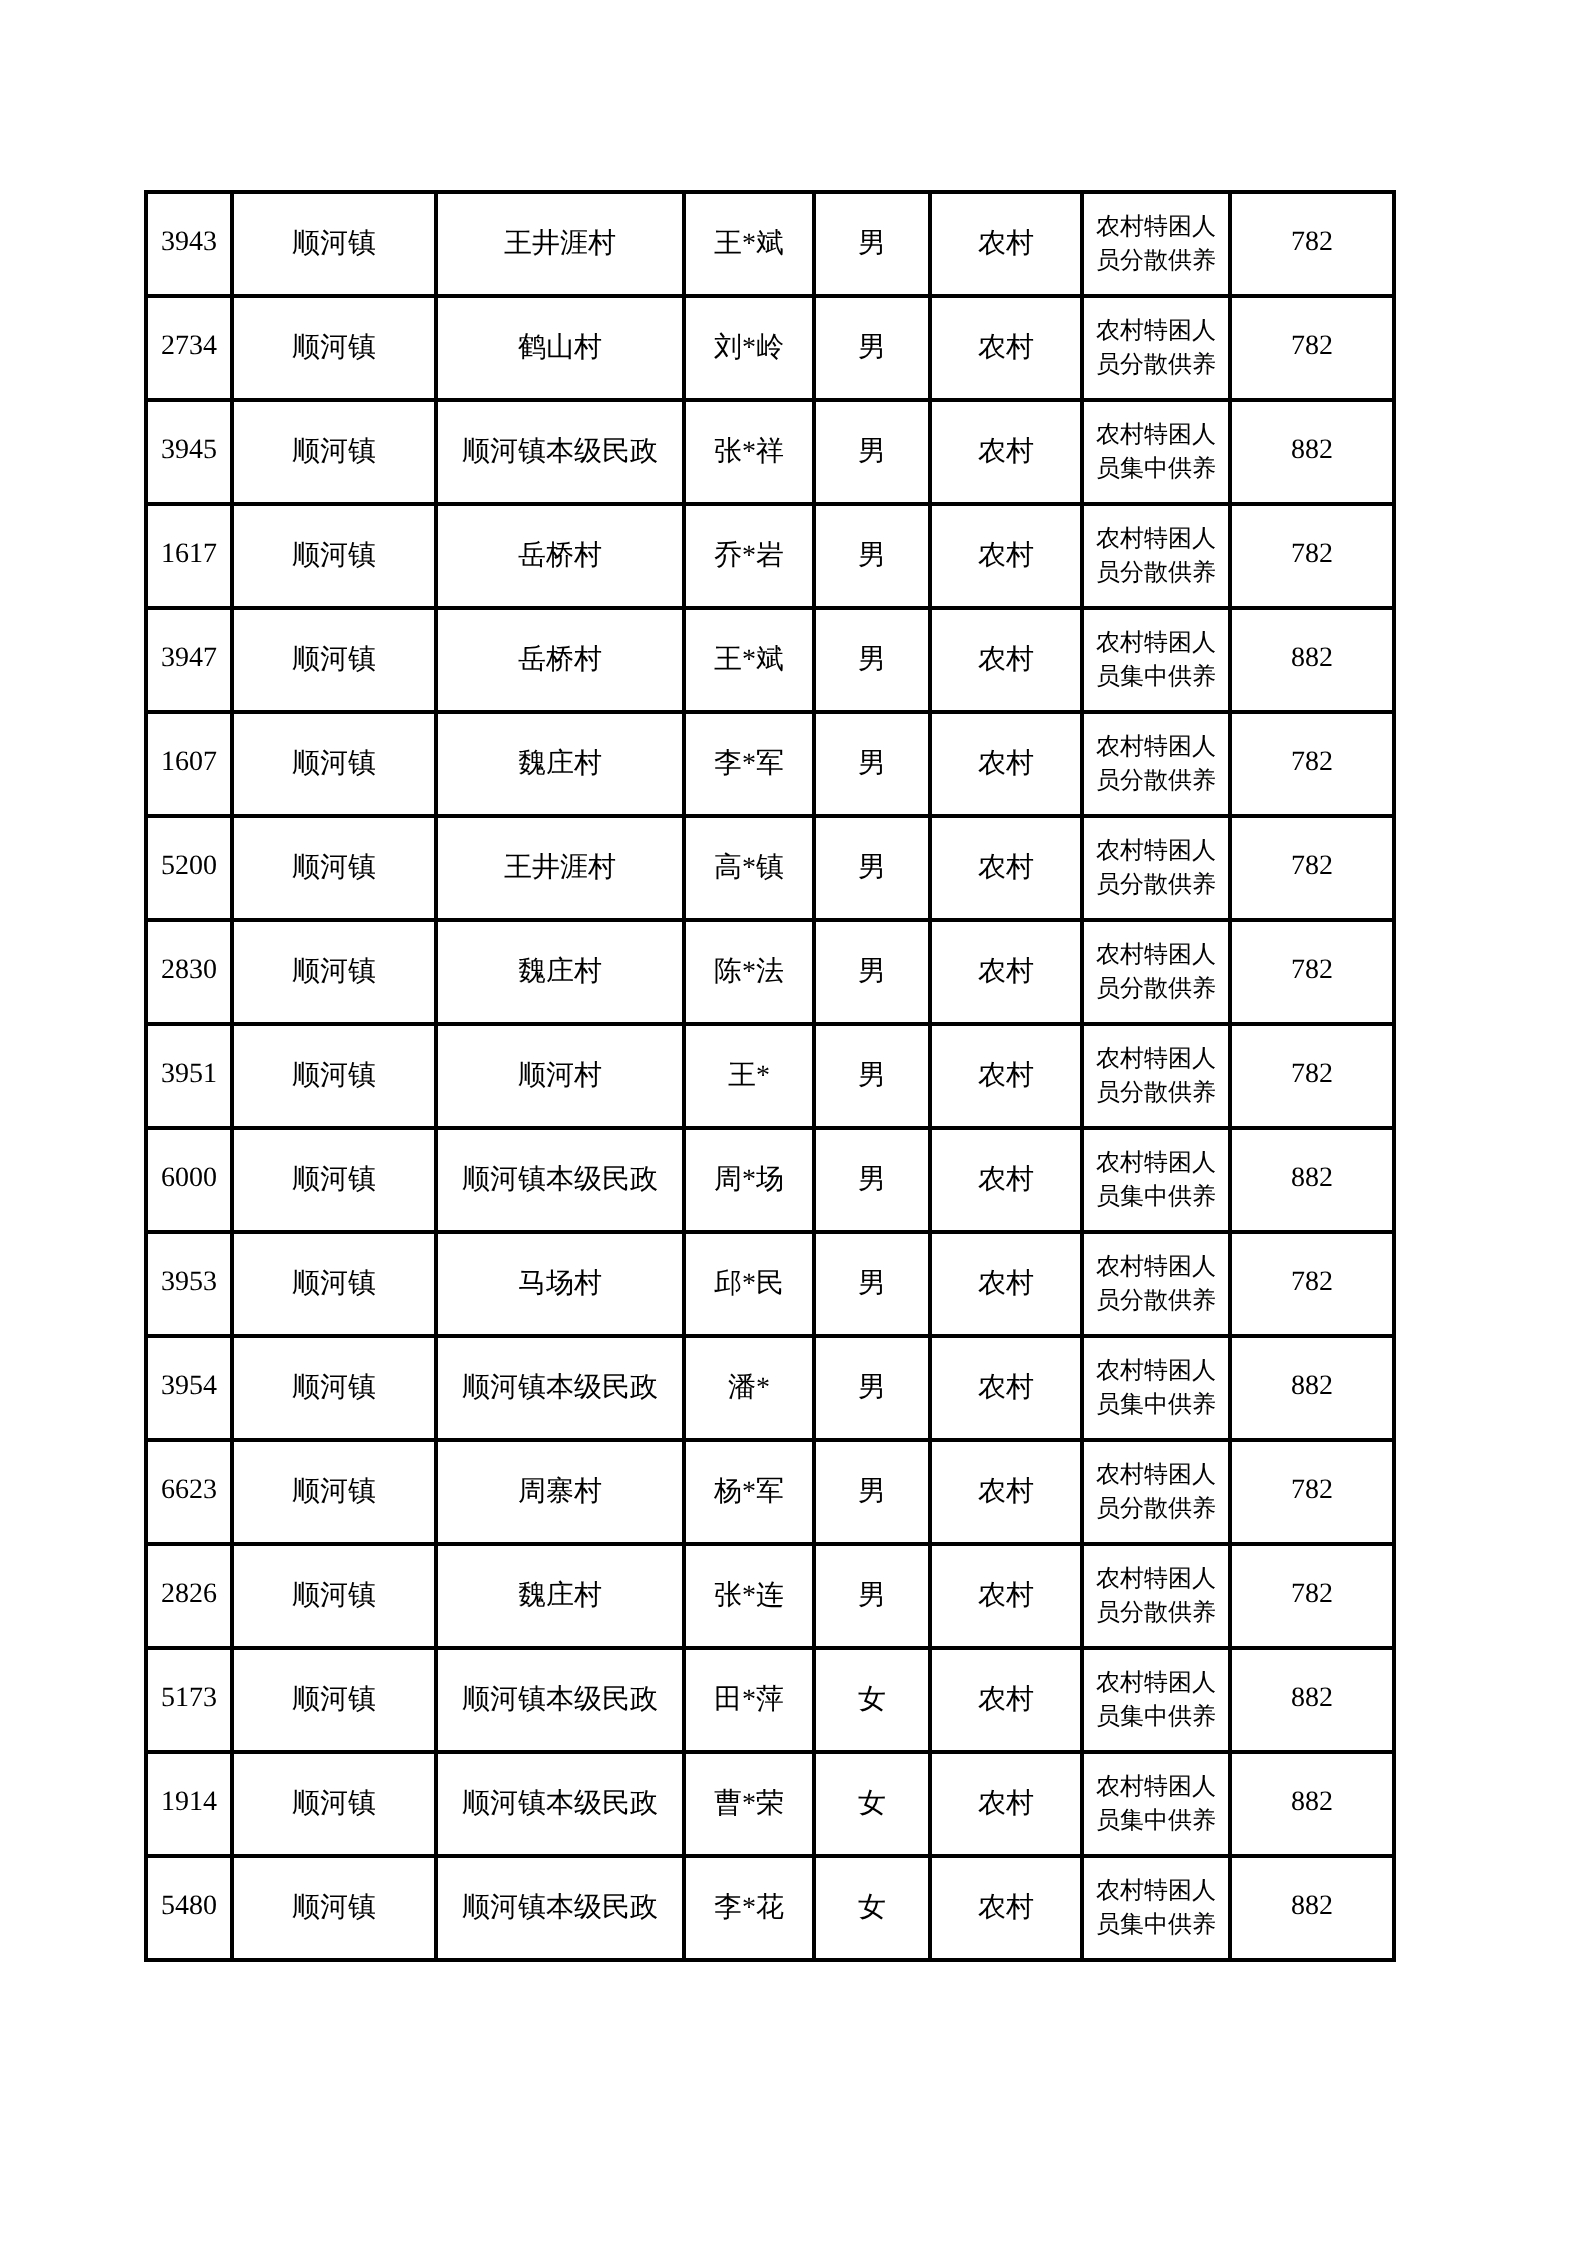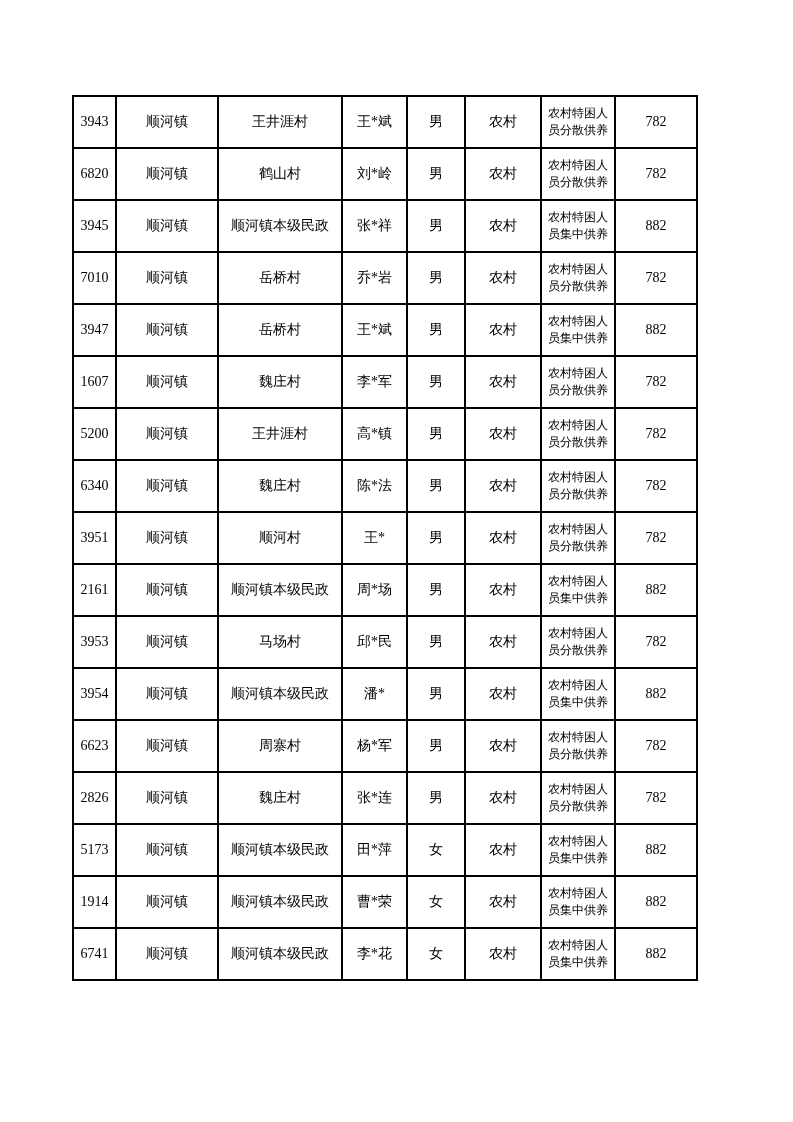--- a/index.html
+++ b/index.html
@@ -75,41 +75,41 @@
           <td>3943</td>
           <td>顺河镇</td>
           <td>王井涯村</td>
           <td>王*斌</td>
           <td>男</td>
           <td>农村</td>
           <td><span class="cat-wrap">农村特困人员分散供养</span></td>
           <td>782</td>
         </tr>
         <tr>
-          <td>6820</td>
+          <td>2734</td>
           <td>顺河镇</td>
           <td>鹤山村</td>
           <td>刘*岭</td>
           <td>男</td>
           <td>农村</td>
           <td><span class="cat-wrap">农村特困人员分散供养</span></td>
           <td>782</td>
         </tr>
         <tr>
           <td>3945</td>
           <td>顺河镇</td>
           <td>顺河镇本级民政</td>
           <td>张*祥</td>
           <td>男</td>
           <td>农村</td>
           <td><span class="cat-wrap">农村特困人员集中供养</span></td>
           <td>882</td>
         </tr>
         <tr>
-          <td>7010</td>
+          <td>1617</td>
           <td>顺河镇</td>
           <td>岳桥村</td>
           <td>乔*岩</td>
           <td>男</td>
           <td>农村</td>
           <td><span class="cat-wrap">农村特困人员分散供养</span></td>
           <td>782</td>
         </tr>
         <tr>
           <td>3947</td>
@@ -135,41 +135,41 @@
           <td>5200</td>
           <td>顺河镇</td>
           <td>王井涯村</td>
           <td>高*镇</td>
           <td>男</td>
           <td>农村</td>
           <td><span class="cat-wrap">农村特困人员分散供养</span></td>
           <td>782</td>
         </tr>
         <tr>
-          <td>6340</td>
+          <td>2830</td>
           <td>顺河镇</td>
           <td>魏庄村</td>
           <td>陈*法</td>
           <td>男</td>
           <td>农村</td>
           <td><span class="cat-wrap">农村特困人员分散供养</span></td>
           <td>782</td>
         </tr>
         <tr>
           <td>3951</td>
           <td>顺河镇</td>
           <td>顺河村</td>
           <td>王*</td>
           <td>男</td>
           <td>农村</td>
           <td><span class="cat-wrap">农村特困人员分散供养</span></td>
           <td>782</td>
         </tr>
         <tr>
-          <td>2161</td>
+          <td>6000</td>
           <td>顺河镇</td>
           <td>顺河镇本级民政</td>
           <td>周*场</td>
           <td>男</td>
           <td>农村</td>
           <td><span class="cat-wrap">农村特困人员集中供养</span></td>
           <td>882</td>
         </tr>
         <tr>
           <td>3953</td>
@@ -225,21 +225,21 @@
           <td>1914</td>
           <td>顺河镇</td>
           <td>顺河镇本级民政</td>
           <td>曹*荣</td>
           <td>女</td>
           <td>农村</td>
           <td><span class="cat-wrap">农村特困人员集中供养</span></td>
           <td>882</td>
         </tr>
         <tr>
-          <td>6741</td>
+          <td>5480</td>
           <td>顺河镇</td>
           <td>顺河镇本级民政</td>
           <td>李*花</td>
           <td>女</td>
           <td>农村</td>
           <td><span class="cat-wrap">农村特困人员集中供养</span></td>
           <td>882</td>
         </tr>
       </tbody>
   </table>

